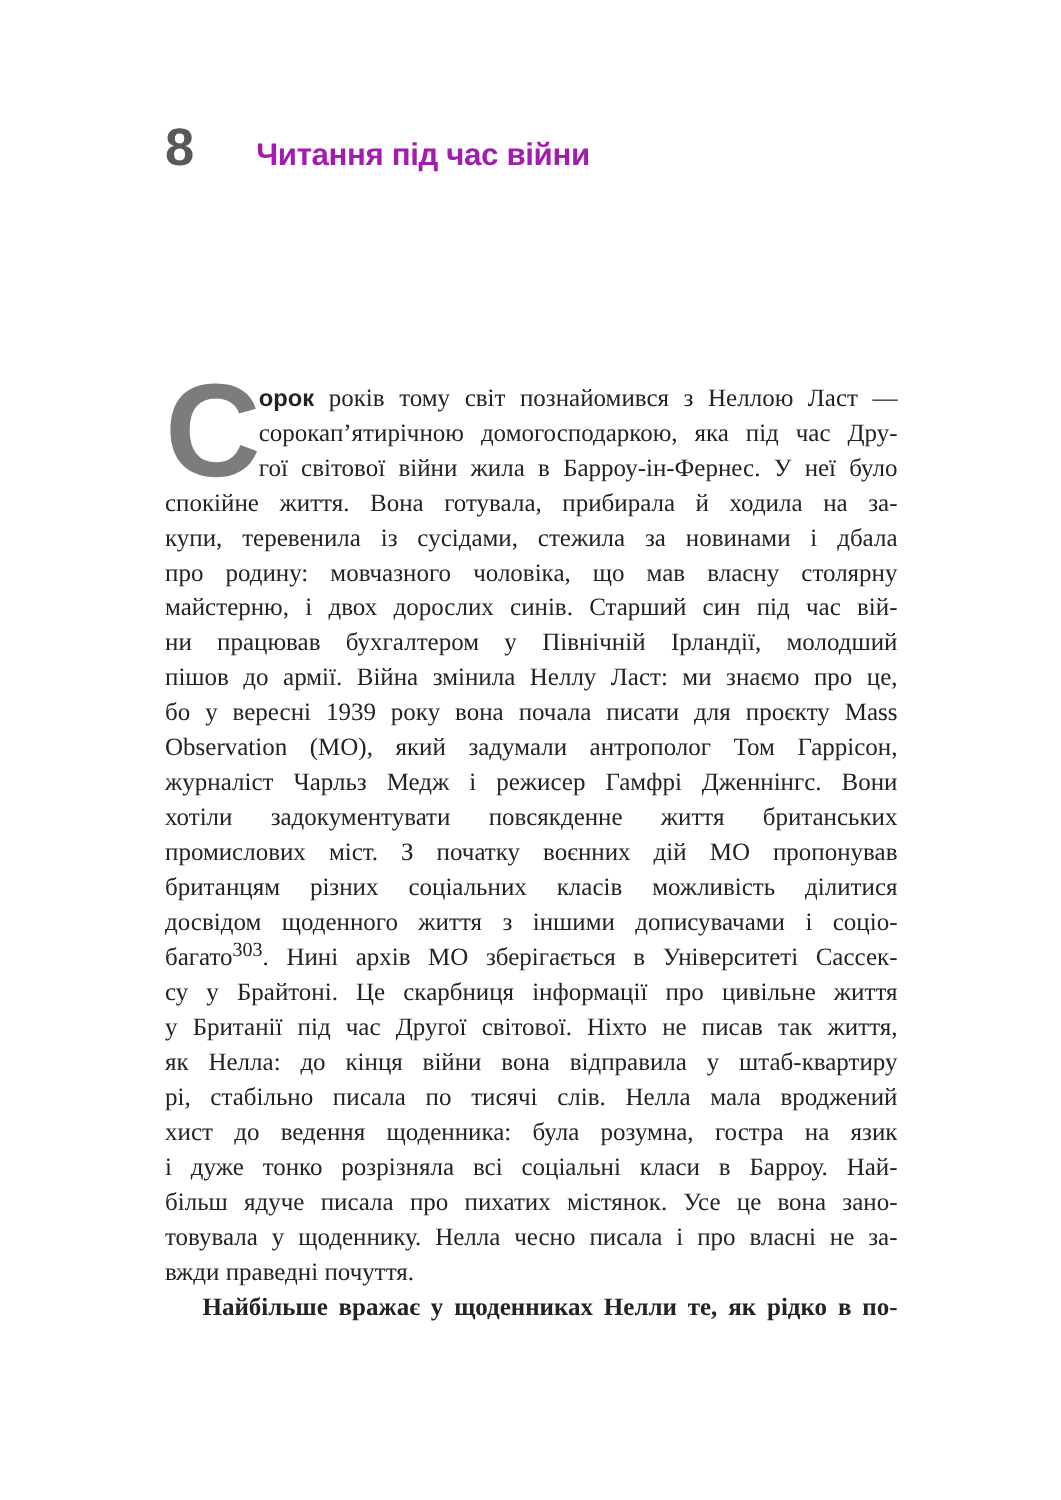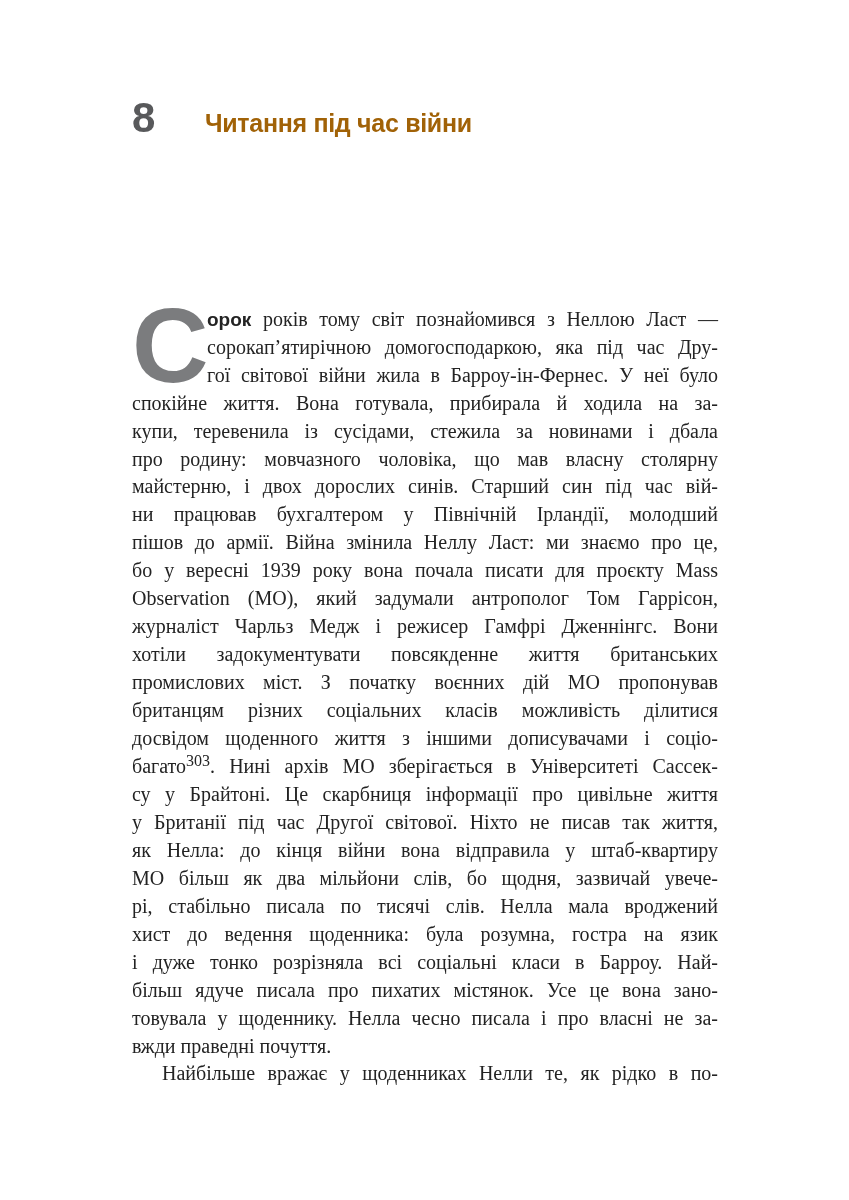--- a/index.html
+++ b/index.html
@@ -28,21 +28,21 @@
     font-weight: bold;
     font-size: 42px;
     line-height: 1;
     color: #58595b;
   }
   .chapter-title {
     font-family: "Liberation Sans", sans-serif;
     font-weight: bold;
     font-size: 25px;
     letter-spacing: -0.3px;
-    color: #a16207;
+    color: #a21caf;
   }
   .body-text {
     position: absolute;
     left: 132px;
     top: 306px;
     width: 586px;
     font-size: 20px;
     line-height: 27.9px;
     color: #232323;
   }
@@ -59,20 +59,21 @@
   }
   .line {
     text-align: justify;
     text-align-last: justify;
   }
   .line.short {
     text-align-last: left;
   }
   .line.indent {
     text-indent: 30px;
+    font-weight: bold;
   }
   .lead-bold {
     font-family: "Liberation Sans", sans-serif;
     font-weight: bold;
     font-size: 19px;
   }
   .fn-sup {
     font-size: 16px;
     position: relative;
     top: -7px;
@@ -108,21 +109,20 @@
     <div class="line">хотіли задокументувати повсякденне життя британських</div>
     <div class="line">промислових міст. З початку воєнних дій МО пропонував</div>
     <div class="line">британцям різних соціальних класів можливість ділитися</div>
     <div class="line">досвідом щоденного життя з іншими дописувачами і соціо-</div>
 
     <div class="line"><span>багато</span><span class="fn-sup">303</span><span>. Нині архів МО зберігається в Університеті Сассек-</span></div>
 
     <div class="line">су у Брайтоні. Це скарбниця інформації про цивільне життя</div>
     <div class="line">у Британії під час Другої світової. Ніхто не писав так життя,</div>
     <div class="line">як Нелла: до кінця війни вона відправила у штаб-квартиру</div>
-    <div class="line">МО більш як два мільйони слів, бо щодня, зазвичай увече-</div>
     <div class="line">рі, стабільно писала по тисячі слів. Нелла мала вроджений</div>
     <div class="line">хист до ведення щоденника: була розумна, гостра на язик</div>
     <div class="line">і дуже тонко розрізняла всі соціальні класи в Барроу. Най-</div>
     <div class="line">більш ядуче писала про пихатих містянок. Усе це вона зано-</div>
     <div class="line">товувала у щоденнику. Нелла чесно писала і про власні не за-</div>
     <div class="line short">вжди праведні почуття.</div>
 
     <div class="line indent">Найбільше вражає у щоденниках Нелли те, як рідко в по-</div>
 
   </div>

